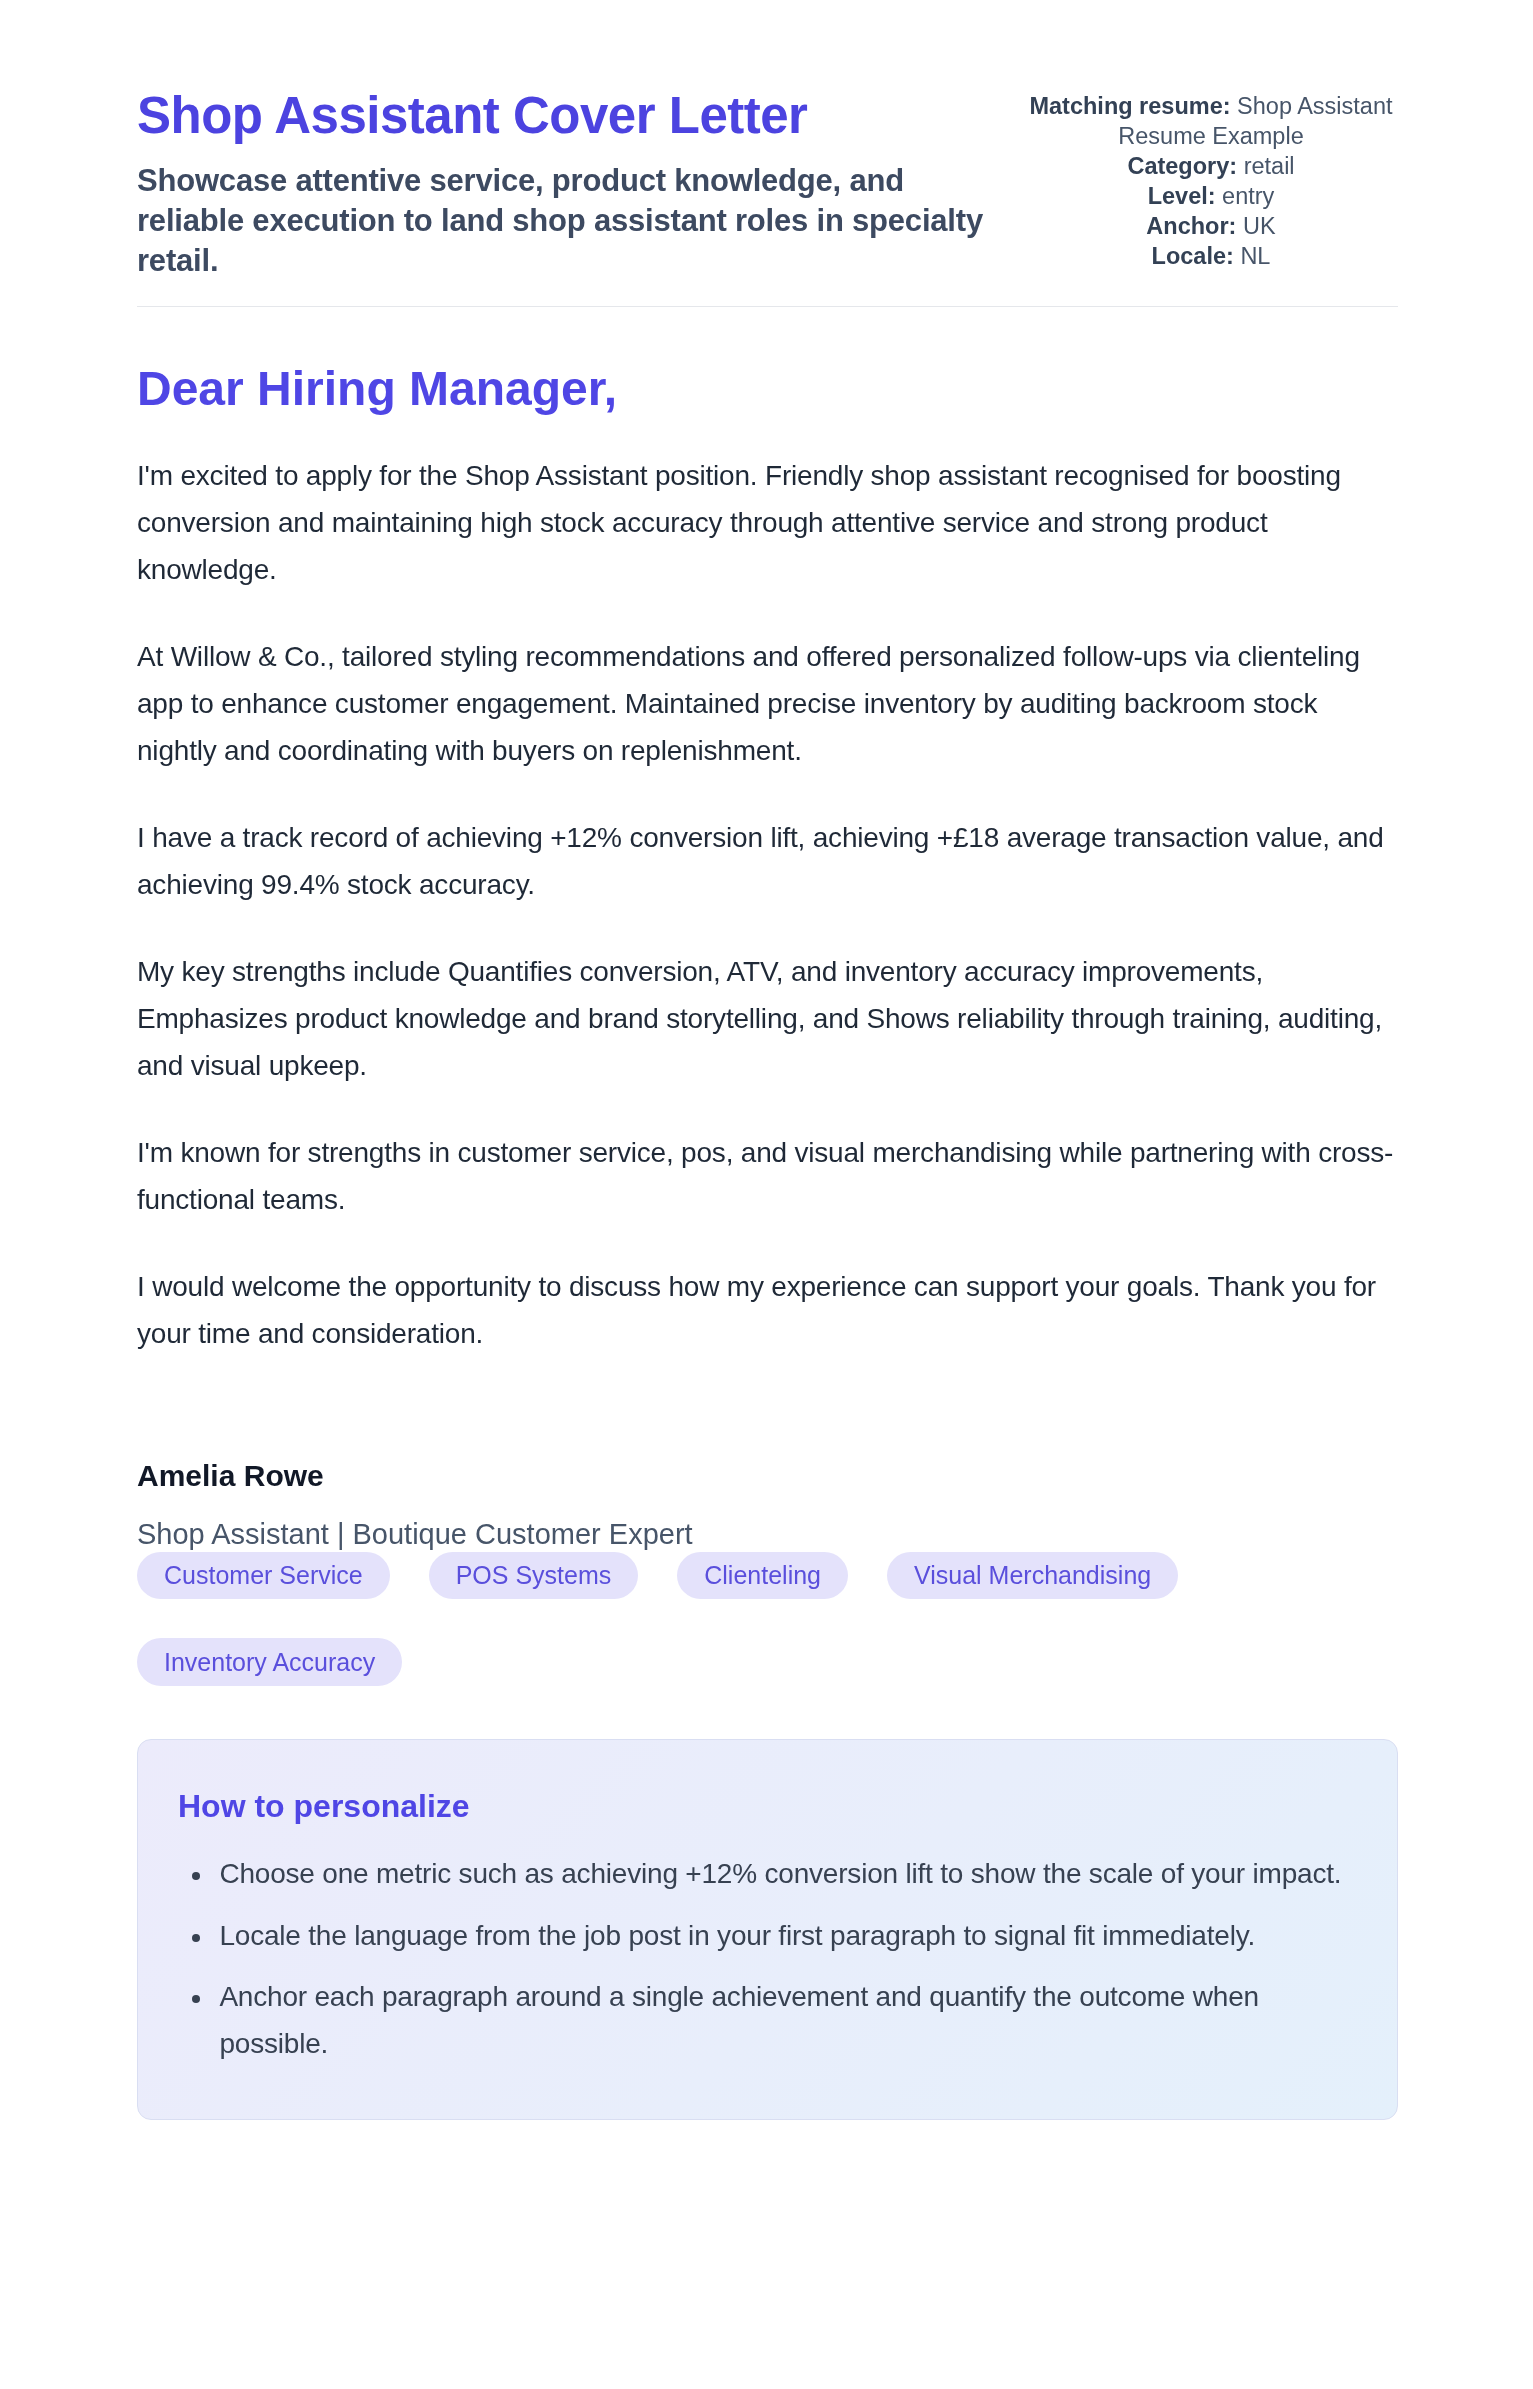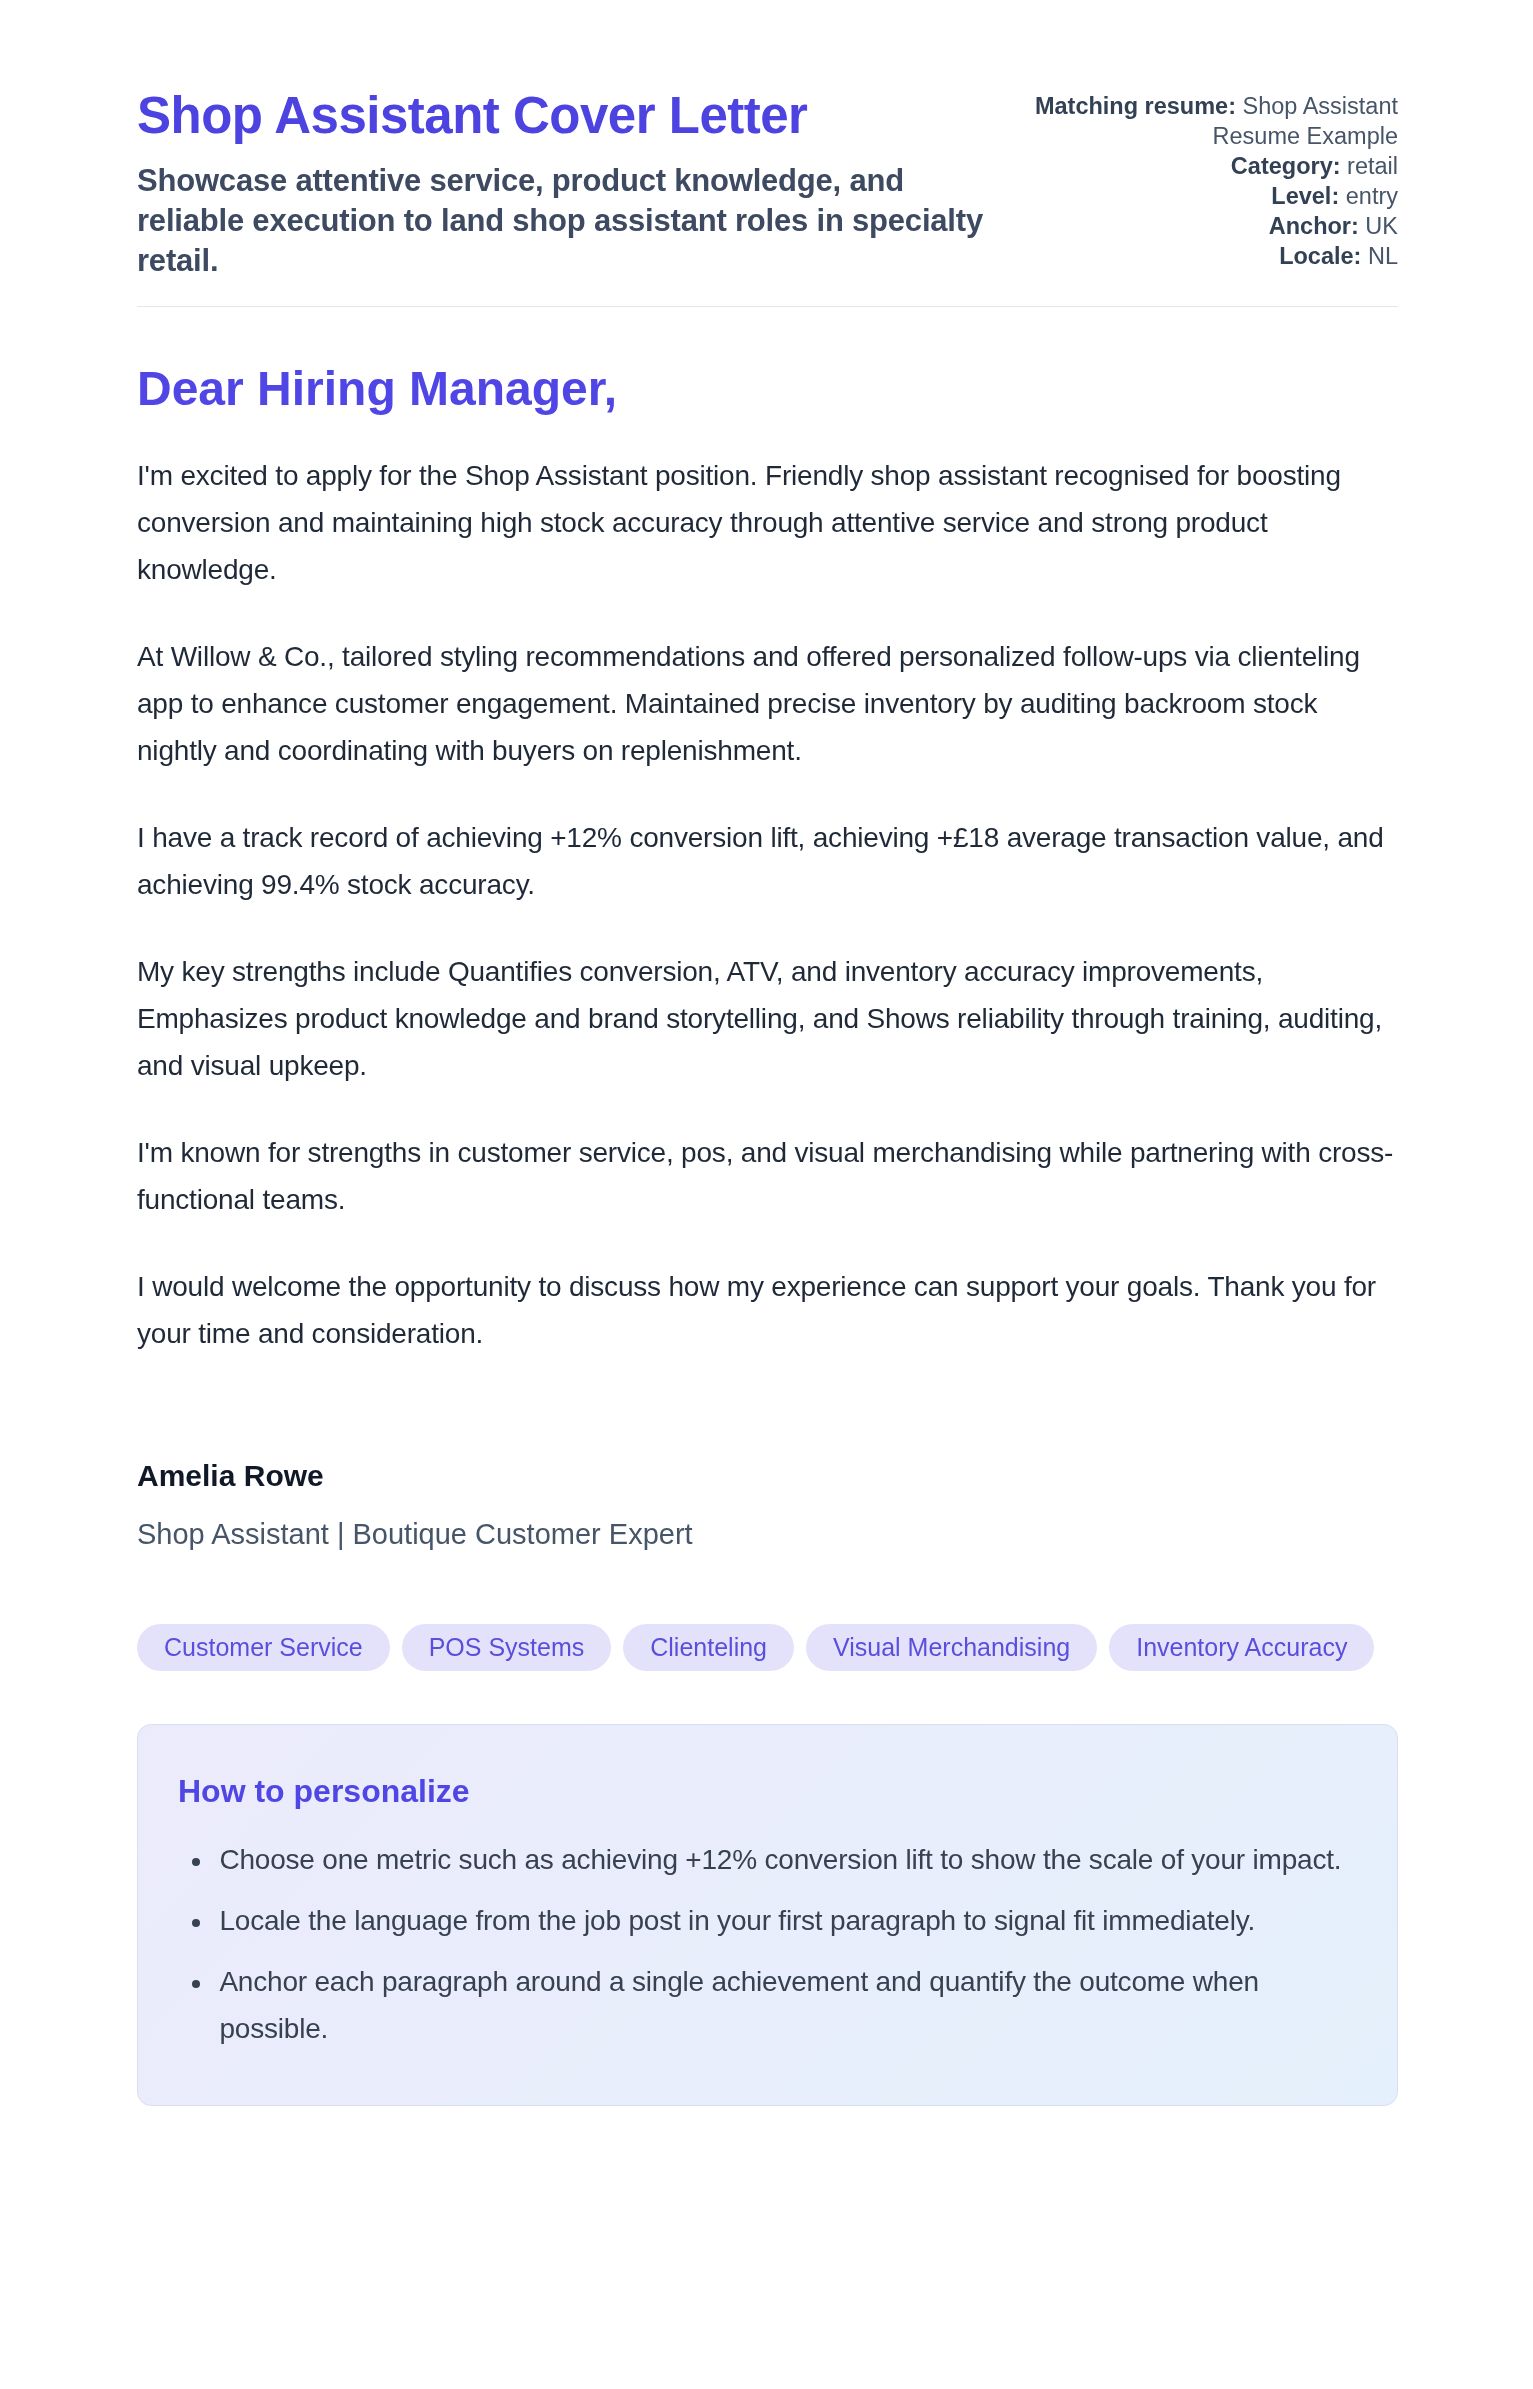--- a/index.html
+++ b/index.html
@@ -40,21 +40,21 @@
     font-size: 31px;
     line-height: 40px;
     font-weight: bold;
     letter-spacing: -0.2px;
     color: #3d4a61;
   }
   .meta {
     flex: 0 0 auto;
     max-width: 374px;
     padding-top: 3.6px;
-    text-align: right;
+    text-align: center;
     font-size: 23.5px;
     line-height: 30px;
     color: #475569;
   }
   .meta-item b { color: #334155; }
   
   .divider {
     margin: 25px 0 0 0;
     border: none;
     border-top: 1.8px solid #e5e7eb;
@@ -83,24 +83,23 @@
     color: #111827;
   }
   .sig-role {
     margin-top: 21.7px;
     font-size: 29px;
     line-height: 36px;
     color: #475569;
   }
   
   .tags {
-    margin-top: 72px;
     display: flex;
     flex-wrap: wrap;
-    gap: 12px;
+    gap: 39px;
   }
   .tag {
     display: inline-block;
     background: #e4e2fb;
     color: #5a4fdc;
     font-size: 25px;
     line-height: 25px;
     padding: 11.7px 27px 10.8px 27px;
     border-radius: 901px;
     white-space: nowrap;

